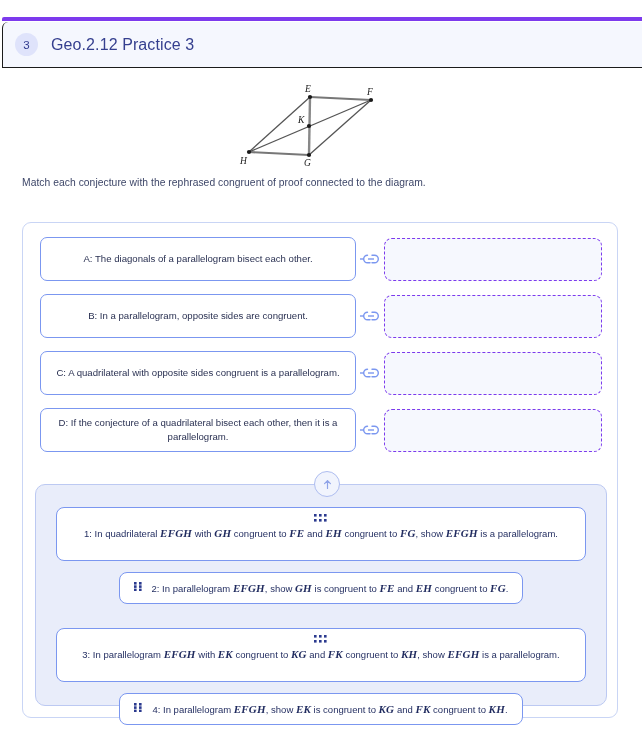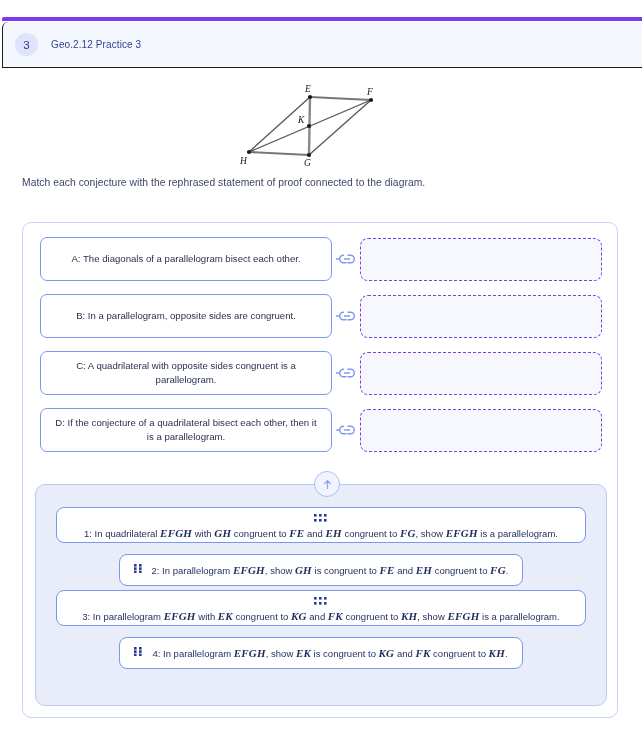--- a/index.html
+++ b/index.html
@@ -32,21 +32,21 @@
   .header-inner {
     display: flex; align-items: center;
     height: 100%; padding-left: 12px; gap: 13px;
   }
   .step-badge {
     width: 23px; height: 23px; border-radius: 50%;
     background: #dfe3fb; color: #303a8e;
     display: flex; align-items: center; justify-content: center;
     font-size: 11.5px; font-weight: 400;
   }
-  .header-title { font-size: 10px; color: #353f8f; letter-spacing: .1px; }
+  .header-title { font-size: 16px; color: #353f8f; letter-spacing: .1px; }
 
   
   .figure-wrap {
     position: absolute; left: 0; top: 80px;
     width: 642px; height: 88px;
   }
   .figure-svg { display: block; margin: 0 auto; }
 
   
   .prompt {
@@ -69,21 +69,21 @@
   
   .match-rows {
     position: absolute; left: 17px; top: 12px;
     width: 562px;
   }
   .match-row {
     display: flex; align-items: center;
     height: 48px; margin-bottom: 9px;
   }
   .conjecture-card {
-    width: 292px; min-height: 44px;
+    width: 316px; min-height: 44px;
     border: 1.4px solid #7b97f0;
     border-radius: 7px;
     background: #ffffff;
     display: flex; align-items: center; justify-content: center;
     text-align: center;
     padding: 6px 10px;
     font-size: 9.6px; color: #2a3152; line-height: 1.45;
   }
   .link-icon {
     width: 26px; display: flex; align-items: center; justify-content: center;
@@ -124,27 +124,27 @@
   .stmt {
     border: 1.3px solid #7b97f0;
     border-radius: 8px;
     background: #ffffff;
     color: #1f2a5e;
     font-size: 9.5px;
     line-height: 1.5;
   }
   .stmt.wide {
     width: 100%;
-    padding: 6px 12px 0 12px;
+    padding: 6px 12px 18px 12px;
     text-align: center;
     margin-bottom: 11px;
   }
   .stmt.narrow {
     padding: 7px 14px;
-    margin: 0 auto 4px auto;
+    margin: 0 auto 24px auto;
     display: flex; align-items: center; gap: 9px;
     width: fit-content; max-width: 100%;
   }
   .handle-top { display: flex; justify-content: center; margin-bottom: 2px; }
   .mlabel {
     font-family: "Liberation Serif", serif;
     font-weight: bold; font-style: italic;
     font-size: 11px; letter-spacing: .2px;
   }
 </style>
@@ -183,21 +183,21 @@
       <g fill="#1a1a1a" font-family="Liberation Serif, serif" font-style="italic" font-size="9.5">
         <text x="317" y="92">E</text>
         <text x="379" y="95">F</text>
         <text x="310" y="123">K</text>
         <text x="252" y="164">H</text>
         <text x="316" y="166">G</text>
       </g>
     </svg>
   </div>
 
-  <div class="prompt line1">Match each conjecture with the rephrased statement of proof connected to the diagram.</div>
+  <div class="prompt line1">Match each conjecture with the rephrased congruent of proof connected to the diagram.</div>
 
   <div class="activity-card">
 
     <div class="match-rows">
 
       <div class="match-row">
         <div class="conjecture-card">A: The diagonals of a parallelogram bisect each other.</div>
         <div class="link-icon">
           <svg width="20" height="12" viewBox="0 0 20 12">
             <path d="M1 6 H5" stroke="#7b97f0" stroke-width="1.4" fill="none"></path>

